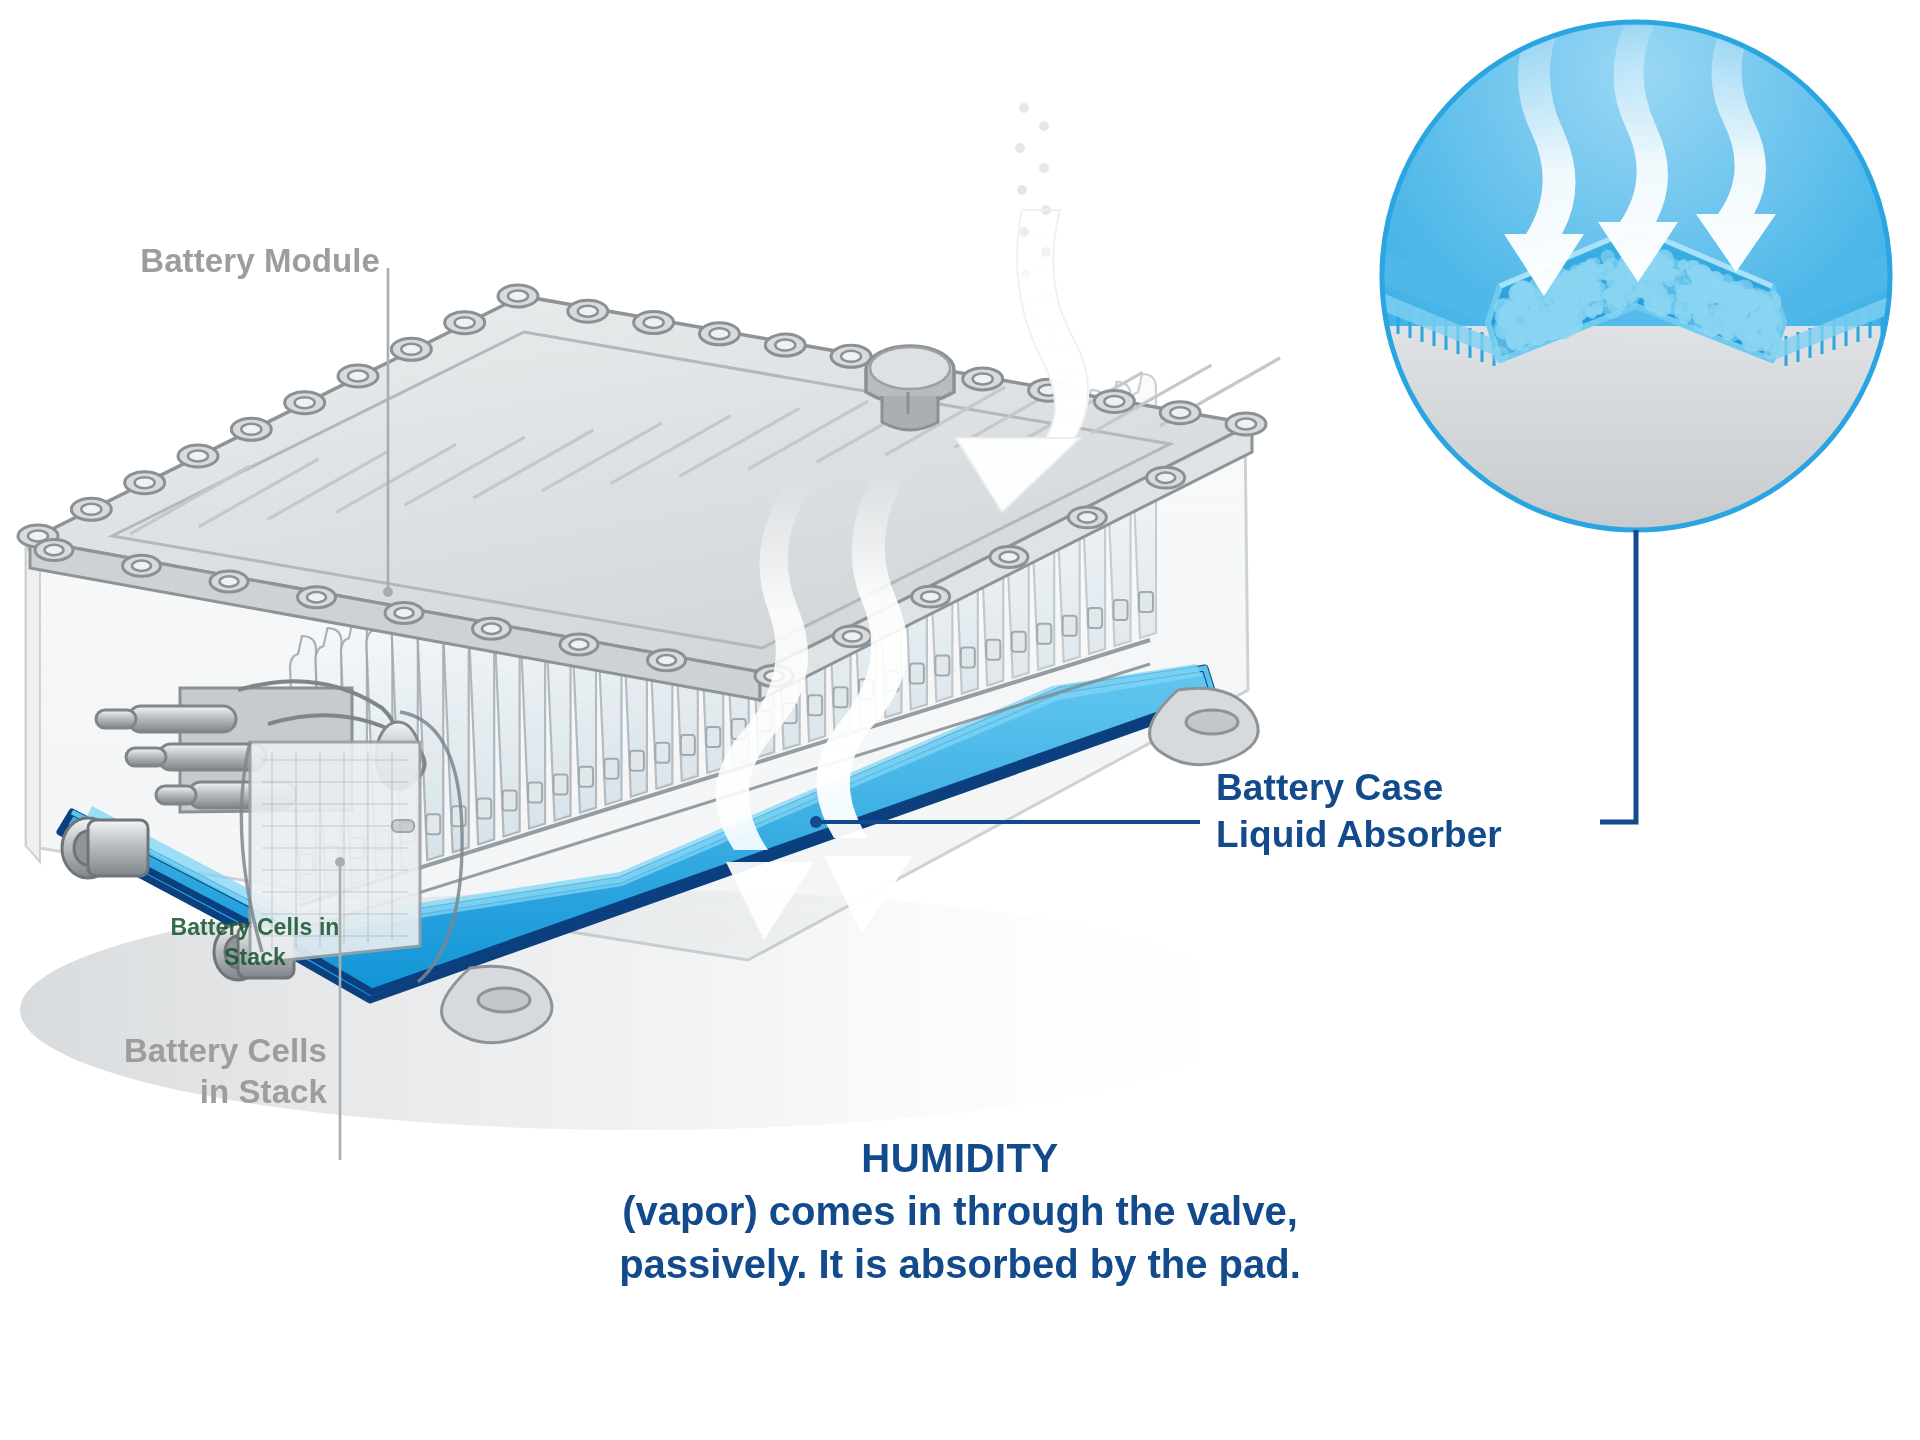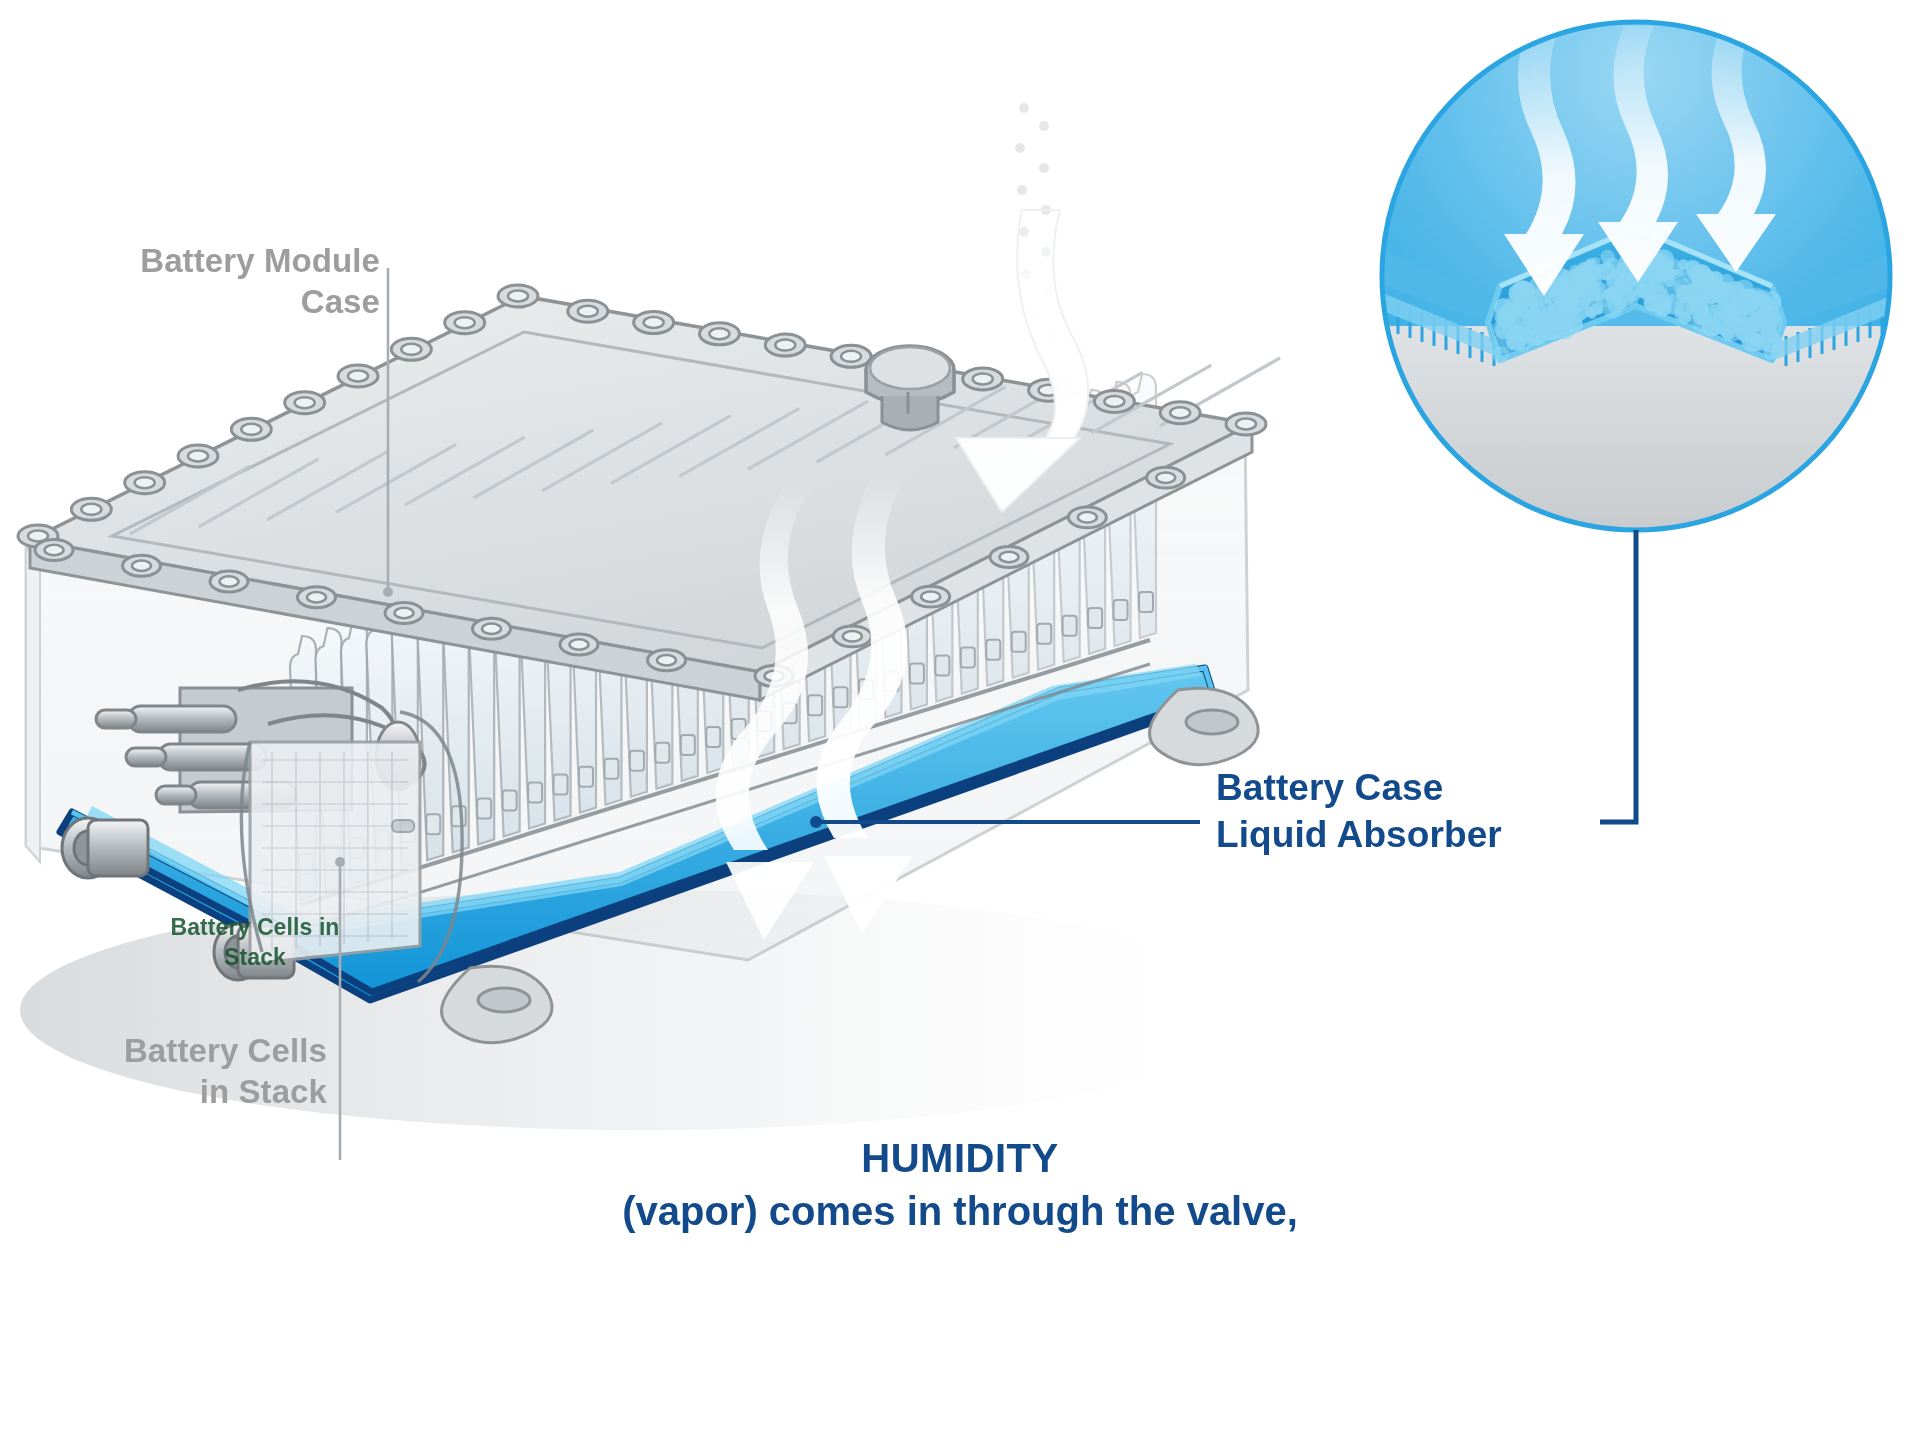--- a/index.html
+++ b/index.html
@@ -881,36 +881,36 @@
     </g>
     <circle cx="1636" cy="276" r="254" fill="none" stroke="#2aa5e2" stroke-width="5"></circle>
 
     <g fill="none" stroke="#124a8c" stroke-width="5">
       <path d="M1636,530 L1636,560 L1636,822 L1600,822"></path>
     </g>
   </svg>
 
   <div class="lbl lbl-gray" style="left:40px;top:240px;width:340px;">
     <div>Battery Module</div>
-    <div>Case</div>
   </div>
 
   <div class="lbl lbl-gray" style="left:27px;top:1030px;width:300px;">
     <div>Battery Cells</div>
     <div>in Stack</div>
   </div>
 
   <div class="lbl lbl-ghost" style="left:130px;top:912px;width:250px;">
     <div>Battery Cells in</div>
     <div>Stack</div>
   </div>
 
   <div class="lbl lbl-blue" style="left:1216px;top:764px;width:430px;">
     <div>Battery Case</div>
     <div>Liquid Absorber</div>
   </div>
 
   <div id="cap">
     <div class="t1">HUMIDITY</div>
     <div>(vapor) comes in through the valve,</div>
+    <div>passively. It is absorbed by the pad.</div>
   </div>
 
 </div>
 
 </body></html>

